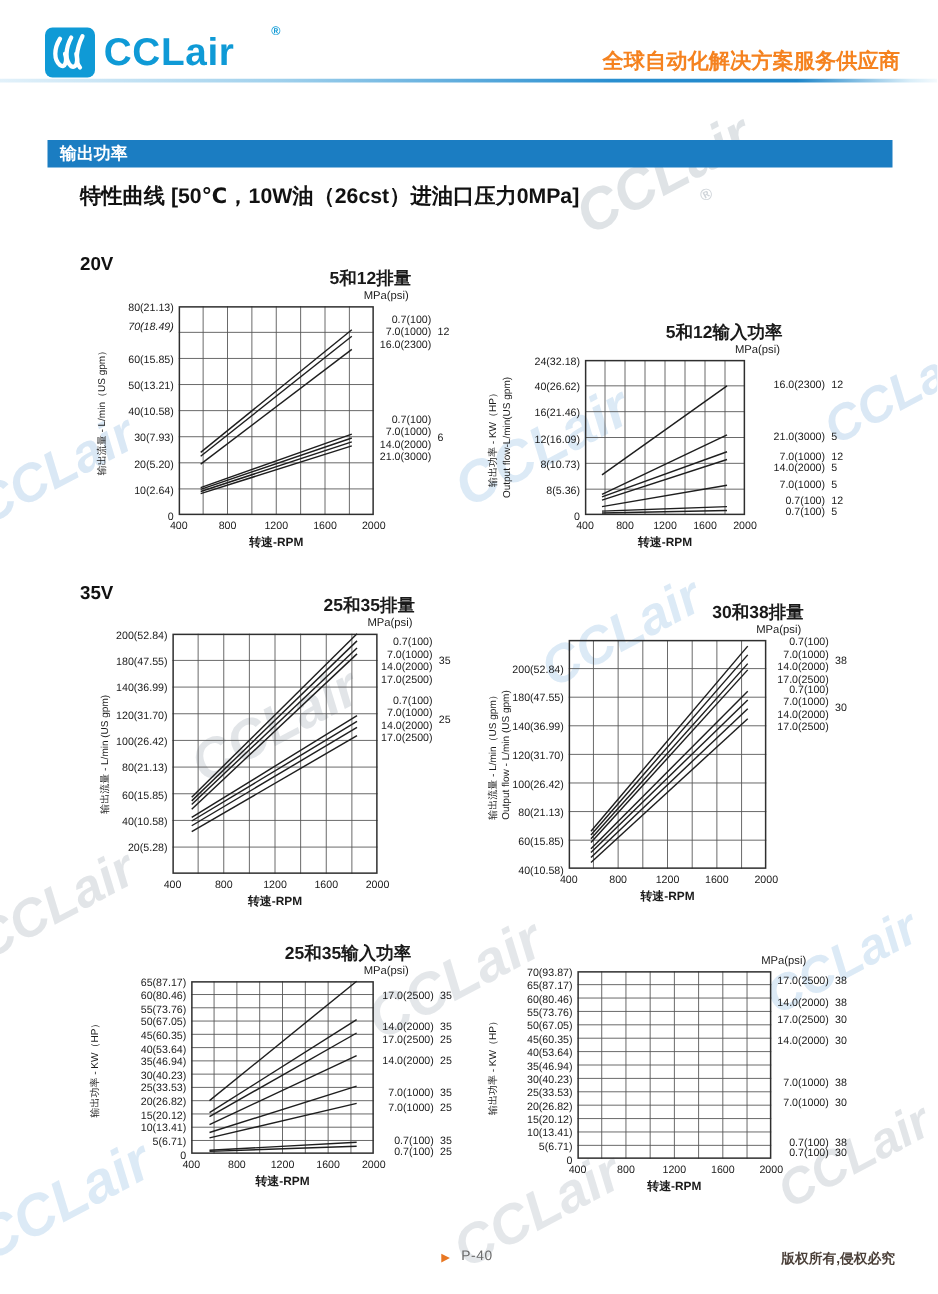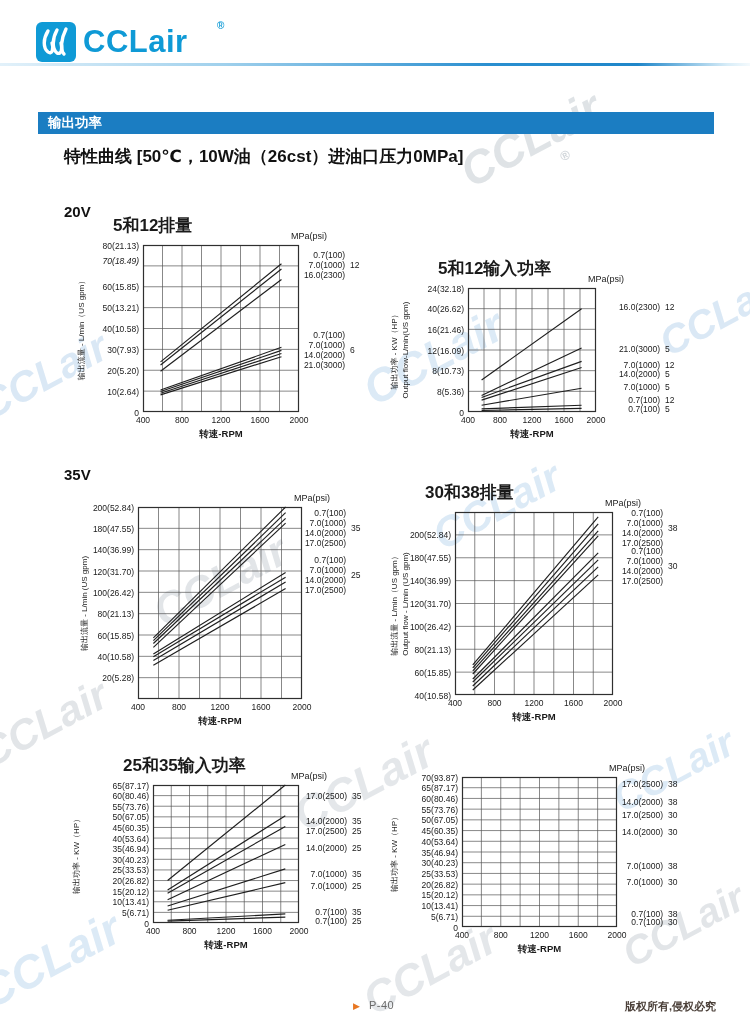--- a/index.html
+++ b/index.html
@@ -16,21 +16,21 @@
   .banner{position:absolute;left:38px;top:112px;width:676px;height:22px;background:#1b7dc2;}
   .banner span{display:block;padding-left:10px;line-height:22px;color:#fff;font-size:13.5px;font-weight:bold;}
   .doc-title{position:absolute;left:64px;top:145px;font-size:17px;font-weight:bold;color:#111;}
   .sec-label{position:absolute;left:64px;font-size:15px;font-weight:bold;color:#111;}
   
   .wm{position:absolute;font-style:italic;font-weight:bold;transform:rotate(-28deg);
       pointer-events:none;white-space:nowrap;z-index:0;}
   
   .chart{position:absolute;inset:0;pointer-events:none;z-index:1;}
   .chart div{position:absolute;}
-  .c-title{font-size:17px;font-weight:bold;text-align:left;color:#1a1a1a;white-space:nowrap;}
+  .c-title{font-size:14px;font-weight:bold;text-align:right;color:#1a1a1a;white-space:nowrap;}
   .c-unit{font-size:9px;text-align:center;color:#1a1a1a;white-space:nowrap;}
   .c-ytick,.c-xtick{font-size:8.5px;color:#1a1a1a;white-space:nowrap;}
   .c-ytick{text-align:right;}
   .c-xtick{text-align:center;}
   .c-xlabel{font-size:9.5px;font-weight:bold;text-align:center;color:#1a1a1a;}
   .c-ylabel{text-align:center;line-height:11px;}
   .c-ylabel div{position:static;font-size:8px;color:#1a1a1a;white-space:nowrap;}
   .lg-entry{font-size:8.5px;line-height:10px;text-align:right;color:#1a1a1a;white-space:nowrap;position:static !important;}
   .lg-size{position:absolute;font-size:8.5px;color:#1a1a1a;text-align:right;}
   
@@ -63,20 +63,21 @@
     <svg viewBox="0 0 40 40" width="40" height="40">
       <g fill="none" stroke="#ffffff" stroke-width="3.4" stroke-linecap="round">
         <path d="M12 9 C 7 17, 7 26, 12 30 C 16 33, 18 27, 16 21"></path>
         <path d="M21 8 C 16 17, 16 27, 21 31 C 25 33, 27 27, 25 21"></path>
         <path d="M30 7 C 25 17, 24 28, 28 32"></path>
       </g>
     </svg>
   </div>
   <div class="wordmark">CCLair</div>
   <div class="reg-mark">®</div>
+  <div class="slogan">全球自动化解决方案服务供应商</div>
   <div class="hdr-line"></div>
 
   <div class="banner">
     <span>输出功率</span>
   </div>
   <div class="doc-title">特性曲线 [50℃，10W油（26cst）进油口压力0MPa]</div>
 
   <div class="sec-label" style="top:203px;">20V</div>
   <div class="sec-label" style="top:466px;">35V</div>
 
@@ -204,20 +205,21 @@
       <div class="" style="left: 586px; top: 395px; width: 96px;">
         <div class="lg-entry" style="width: 74px;">0.7(100)</div>
         <div class="lg-size" style="left: 79px; top: 0px;">12</div>
       </div>
       <div class="" style="left: 586px; top: 404px; width: 96px;">
         <div class="lg-entry" style="width: 74px;">0.7(100)</div>
         <div class="lg-size" style="left: 79px; top: 0px;">5</div>
       </div>
     </div>
   <div class="chart">
+      <div class="c-title" style="left: 108px; top: 476px; width: 224px;">25和35排量</div>
       <div class="c-unit" style="left: 267px; top: 493px; width: 90px;">MPa(psi)</div>
       <svg width="164" height="192" viewBox="0 0 164 192" style="position: absolute; left: 138px; top: 507px; overflow: visible;">
         <line x1="0" x2="164" y1="21.333333333333332" y2="21.333333333333332" stroke="#555" stroke-width="0.7"></line>
         <line x1="0" x2="164" y1="42.666666666666664" y2="42.666666666666664" stroke="#555" stroke-width="0.7"></line>
         <line x1="0" x2="164" y1="64" y2="64" stroke="#555" stroke-width="0.7"></line>
         <line x1="0" x2="164" y1="85.33333333333333" y2="85.33333333333333" stroke="#555" stroke-width="0.7"></line>
         <line x1="0" x2="164" y1="106.66666666666666" y2="106.66666666666666" stroke="#555" stroke-width="0.7"></line>
         <line x1="0" x2="164" y1="128" y2="128" stroke="#555" stroke-width="0.7"></line>
         <line x1="0" x2="164" y1="149.33333333333331" y2="149.33333333333331" stroke="#555" stroke-width="0.7"></line>
         <line x1="0" x2="164" y1="170.66666666666666" y2="170.66666666666666" stroke="#555" stroke-width="0.7"></line>

